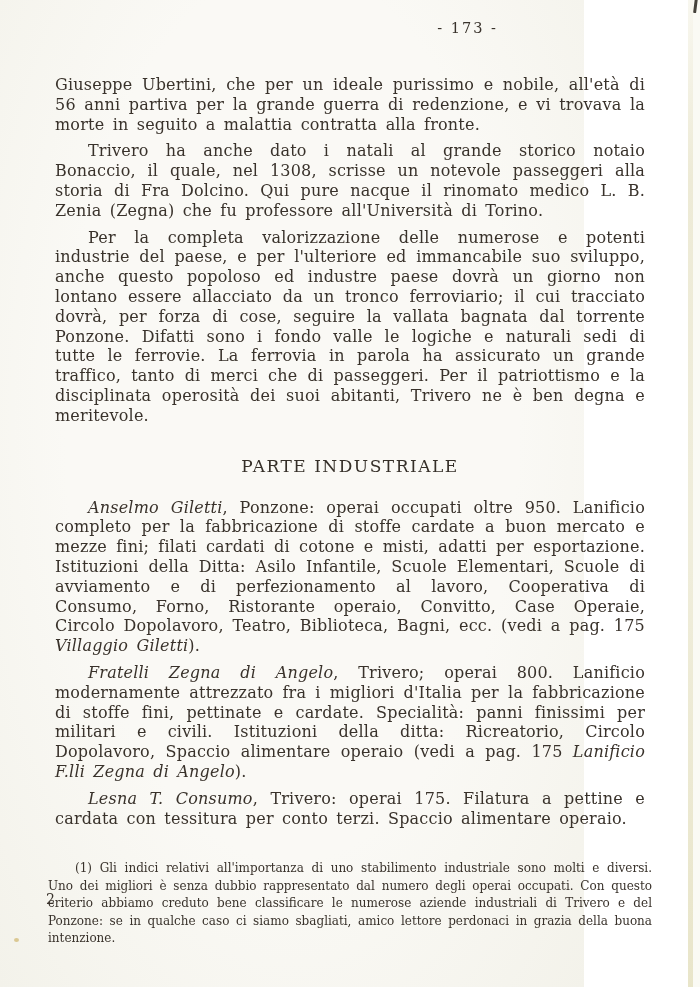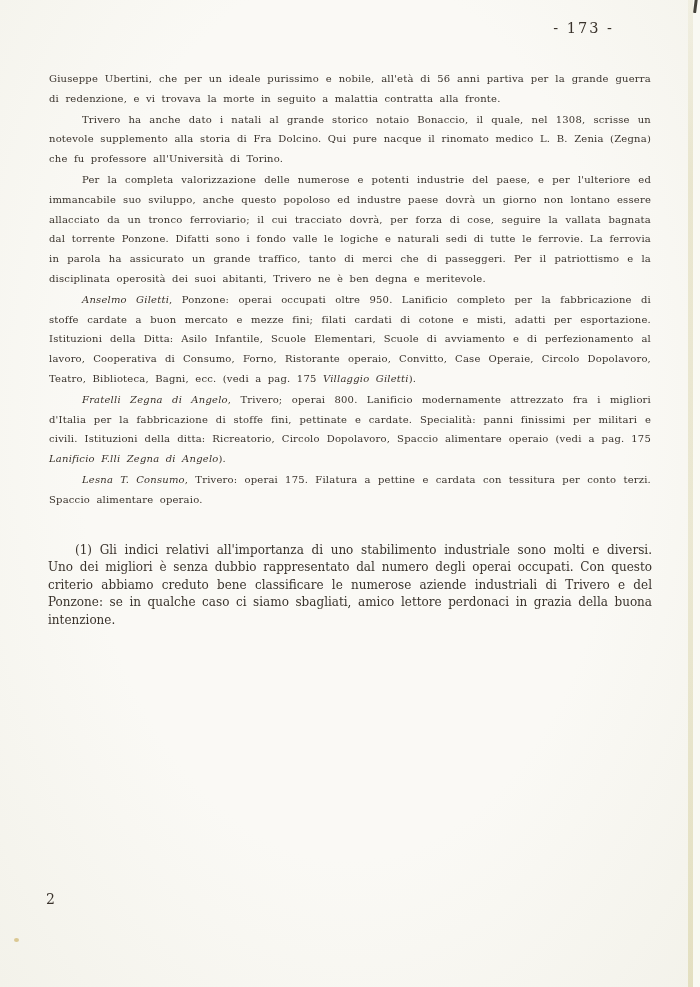--- a/index.html
+++ b/index.html
@@ -1,36 +1,36 @@
 <!DOCTYPE html>
 <html lang="it"><head>
 <meta charset="utf-8">
 <style>
   html,body{margin:0;padding:0;}
   body{
     width:700px;height:987px;overflow:hidden;
     font-family:"DejaVu Serif","Liberation Serif",serif;
   }
   .page{
-    position:relative;width:700px;height:987px;
+    position:relative;width:584px;height:987px;
     background:#f8f7f2;
     background-image:radial-gradient(ellipse at 50% 42%, #faf9f5 55%, #f3f2ea 100%);
     color:#39322b;
     text-decoration:underline;
   }
   .page-number-top{
     position:absolute;top:20px;right:86px;
     font-size:14.5px;letter-spacing:2px;white-space:nowrap;
   }
   .text-block{
     position:absolute;left:48px;top:0;width:604px;padding-top:68px;
   }
   p.body{
-    margin:1px;
-    font-size:10px;line-height:19.8px;
+    margin:7px;
+    font-size:16px;line-height:19.8px;
     text-align:justify;
     text-indent:33px;
     word-spacing:3px;letter-spacing:0.2px;
   }
   p.body.no-indent{text-indent:0;}
   h2.section-heading{
     margin:30px 0 22px 0;
     font-size:17px;line-height:20px;font-weight:normal;
     text-align:center;letter-spacing:1.5px;
     color:#352f28;
@@ -71,24 +71,25 @@
 <body>
 
 <div class="page">
 
   <div class="page-number-top">- 173 -</div>
 
   <div class="text-block">
 
     <p class="body no-indent"><span>Giuseppe Ubertini, che per un ideale purissimo e nobile, all'età di 56 anni partiva per la grande guerra di redenzione, e vi trovava la morte in seguito a malattia contratta alla fronte.</span></p>
 
-    <p class="body"><span>Trivero ha anche dato i natali al grande storico notaio Bonaccio, il quale, nel 1308, scrisse un notevole supplemento alla storia di Fra Dolcino. Qui pure nacque il rinomato medico L. B. Zenia (Zegna) che fu professore all'Università di Torino.</span></p>
+    <p class="body"><span>Trivero ha anche dato i natali al grande storico notaio Bonaccio, il quale, nel 1308, scrisse un notevole passeggeri alla storia di Fra Dolcino. Qui pure nacque il rinomato medico L. B. Zenia (Zegna) che fu professore all'Università di Torino.</span></p>
 
     <p class="body"><span>Per la completa valorizzazione delle numerose e potenti industrie del paese, e per l'ulteriore ed immancabile suo sviluppo, anche questo popoloso ed industre paese dovrà un giorno non lontano essere allacciato da un tronco ferroviario; il cui tracciato dovrà, per forza di cose, seguire la vallata bagnata dal torrente Ponzone. Difatti sono i fondo valle le logiche e naturali sedi di tutte le ferrovie. La ferrovia in parola ha assicurato un grande traffico, tanto di merci che di passeggeri. Per il patriottismo e la disciplinata operosità dei suoi abitanti, Trivero ne è ben degna e meritevole.</span></p>
 
+    <h2 class="section-heading">PARTE INDUSTRIALE</h2>
 
 
     <p class="body"><em>Anselmo Giletti</em><span>, Ponzone: operai occupati oltre 950. Lanificio completo per la fabbricazione di stoffe cardate a buon mercato e mezze fini; filati cardati di cotone e misti, adatti per esportazione. Istituzioni della Ditta: Asilo Infantile, Scuole Elementari, Scuole di avviamento e di perfezionamento al lavoro, Cooperativa di Consumo, Forno, Ristorante operaio, Convitto, Case Operaie, Circolo Dopolavoro, Teatro, Biblioteca, Bagni, ecc. (vedi a pag. 175 </span><em>Villaggio Giletti</em><span>).</span></p>
 
     <p class="body"><em>Fratelli Zegna di Angelo</em><span>, Trivero; operai 800. Lanificio modernamente attrezzato fra i migliori d'Italia per la fabbricazione di stoffe fini, pettinate e cardate. Specialità: panni finissimi per militari e civili. Istituzioni della ditta: Ricreatorio, Circolo Dopolavoro, Spaccio alimentare operaio (vedi a pag. 175 </span><em>Lanificio F.lli Zegna di Angelo</em><span>).</span></p>
 
     <p class="body"><em>Lesna T. Consumo</em><span>, Trivero: operai 175. Filatura a pettine e cardata con tessitura per conto terzi. Spaccio alimentare operaio.</span></p>
 
     <div class="footnote"><span>(1) Gli indici relativi all'importanza di uno stabilimento industriale sono molti e diversi. Uno dei migliori è senza dubbio rappresentato dal numero degli operai occupati. Con questo criterio abbiamo creduto bene classificare le numerose aziende industriali di Trivero e del Ponzone: se in qualche caso ci siamo sbagliati, amico lettore perdonaci in grazia della buona intenzione.</span></div>
 

